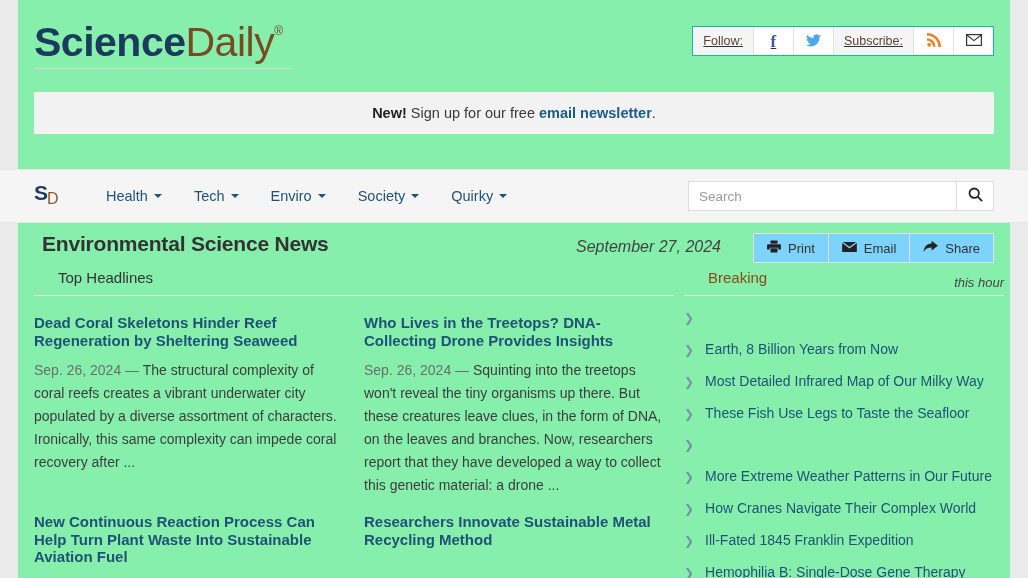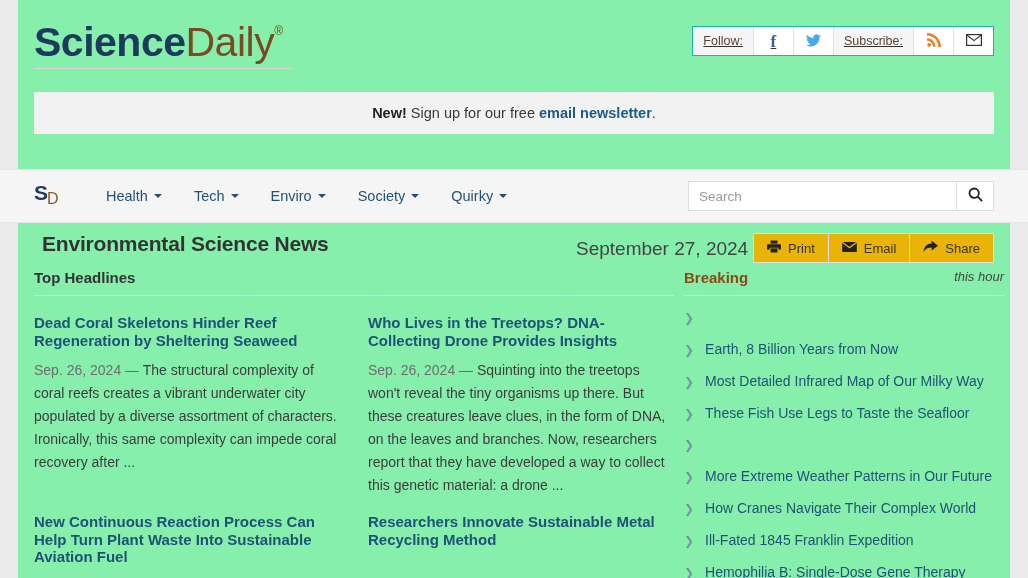--- a/index.html
+++ b/index.html
@@ -256,81 +256,82 @@
     top: 11px;
     font-size: 21px;
     font-weight: bold;
     color: #333333;
     letter-spacing: -0.2px;
   }
   .page-date {
     position: absolute;
     left: 542px;
     top: 17px;
-    font-size: 19px;
+    font-size: 16px;
+    font-style: italic;
     color: #444444;
     white-space: nowrap;
   }
   .toolbar {
     position: absolute;
     right: 0;
     top: 12px;
     display: flex;
     height: 30px;
   }
   .tool-btn {
     display: flex;
     align-items: center;
     justify-content: center;
     gap: 7px;
     border: 1px solid #e0e0e0;
     border-right: none;
-    background: #eab308;
+    background: #7dd3fc;
     font-size: 13px;
     color: #333333;
     padding: 0 13px;
     height: 30px;
     box-sizing: border-box;
     white-space: nowrap;
     cursor: pointer;
   }
   .tool-btn:last-child { border-right: 1px solid #e0e0e0; }
 
   .columns {
     display: flex;
     gap: 0;
   }
   .main-col { width: 640px; flex: none; }
   .side-col { width: 320px; flex: none; }
 
   .sec-head {
     font-size: 15px;
-    font-weight: bold;
+    font-weight: normal;
     color: #333333;
     padding-bottom: 9px;
+    margin-left: 24px;
   }
   .sec-head.breaking { color: #8a4a18; }
   .sec-head-row {
     display: flex;
-    align-items: flex-start;
+    align-items: center;
     justify-content: space-between;
   }
   .sec-head-note {
     font-size: 13px;
     font-style: italic;
     color: #444444;
     font-weight: normal;
   }
   .rule { border-top: 1px solid #e0e0e0; }
 
   .story-grid {
     display: flex;
     gap: 24px;
     padding-top: 18px;
-    justify-content: space-between;
   }
   .story { width: 306px; }
   .story-title {
     font-size: 15px;
     font-weight: bold;
     color: #1f5276;
     line-height: 17.5px;
     margin: 0 0 10px 0;
     cursor: pointer;
   }

